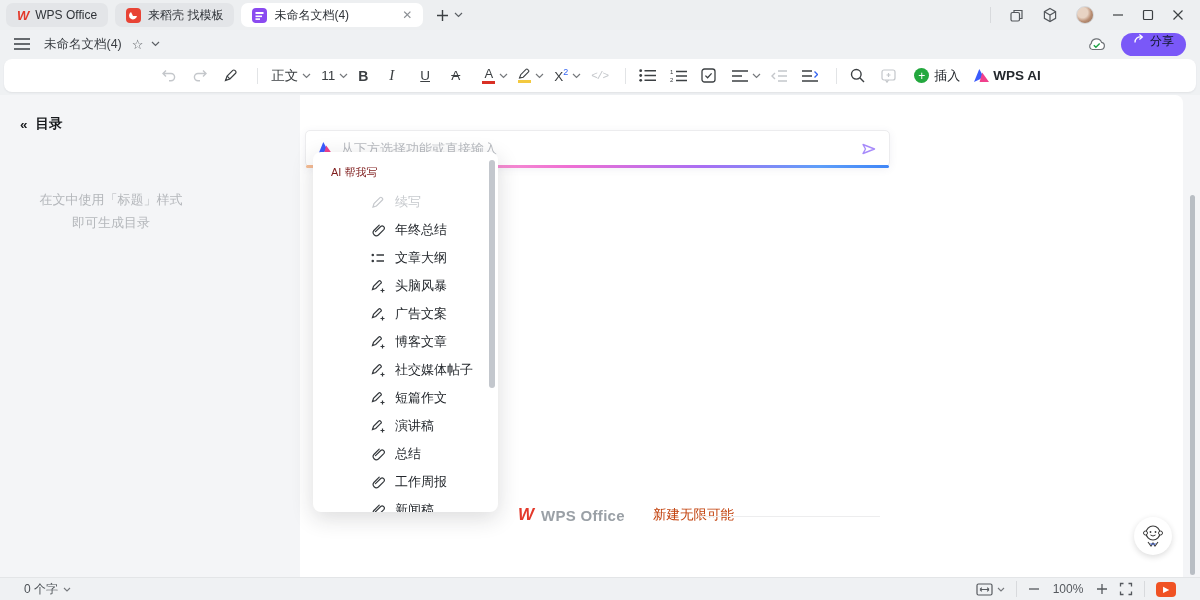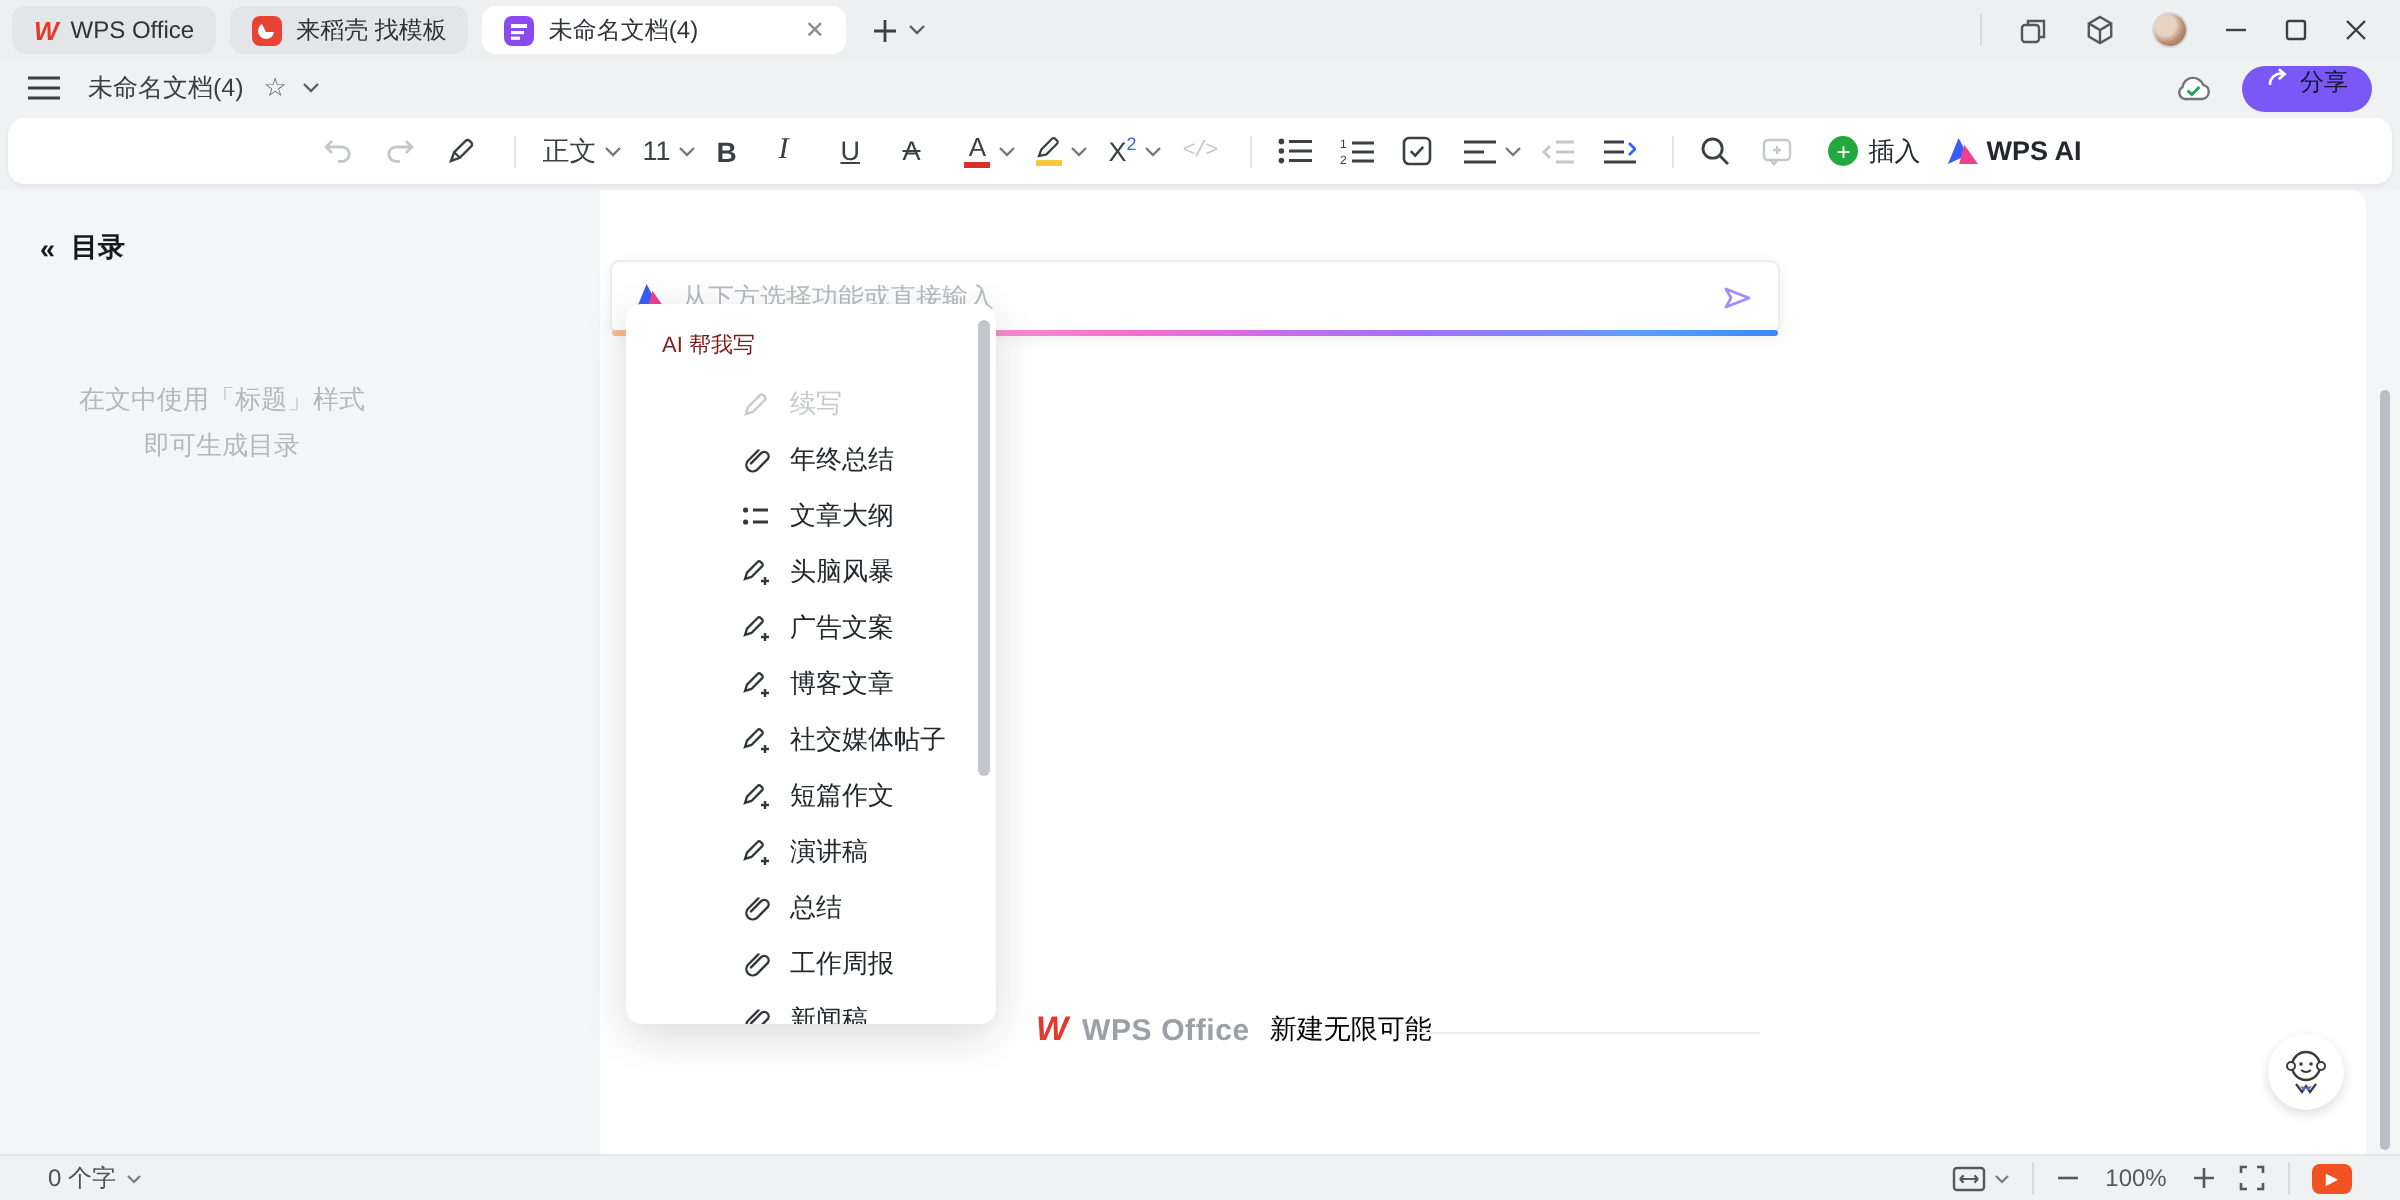--- a/index.html
+++ b/index.html
@@ -64,21 +64,21 @@
   .ai-menu { position:absolute; left:13px; top:57px; width:185px; height:360px; background:#fff; border-radius:8px; box-shadow:0 6px 22px rgba(30,34,40,.16); padding:10px 0 4px; overflow:hidden; }
   .ai-menu-header { font-size:11px; color:#7f1d1d; padding:3px 18px 8px; }
   .ai-item { height:28px; display:flex; align-items:center; gap:10px; padding:0 18px; font-size:13px; color:#24282d; cursor:default;margin-left:39px; }
   .ai-item.disabled { color:#c6c9cd; }
   .ai-item .mi { display:flex; width:15px; justify-content:center; }
   .menu-thumb { position:absolute; right:3px; top:8px; width:6px; height:228px; border-radius:3px; background:#c3c7cd; }
 
   
   .watermark { position:absolute; left:218px; top:410px; display:flex; align-items:center; gap:8px; }
   .wm-brand { font-size:15px; font-weight:bold; color:#9aa0a6; letter-spacing:.3px; }
-  .wm-slogan { font-size:13.5px; color:#000000; margin-left:2px; }
+  .wm-slogan { font-size:13.5px; color:#c2410c; margin-left:20px; }
   .wm-line { position:absolute; left:400px; top:421px; width:180px; height:1px; background:#ededee; }
   .mascot { position:absolute; left:834px; top:422px; width:38px; height:38px; border-radius:50%; background:#fff; box-shadow:0 2px 6px rgba(0,0,0,.14); display:flex; align-items:center; justify-content:center; }
 
   
   .statusbar { height:23px; background:#eff1f3; border-top:1px solid #e3e5e7; display:flex; align-items:center; padding:0 24px; font-size:12px; color:#4c5156; }
   .st-left { display:flex; align-items:center; gap:5px; }
   .st-right { margin-left:auto; display:flex; align-items:center; gap:11px; }
   .zoom-label { color:#55595e; min-width:34px; text-align:center; }
   .play-btn { width:20px; height:15px; border-radius:4px; background:#f05223; color:#fff; display:flex; align-items:center; justify-content:center; font-size:8px; }
 

